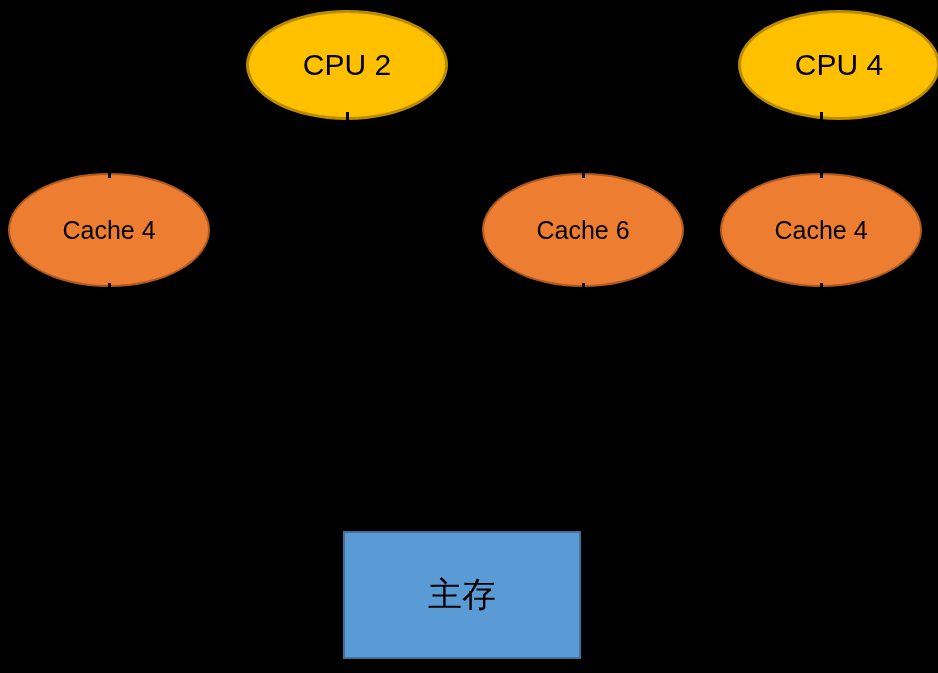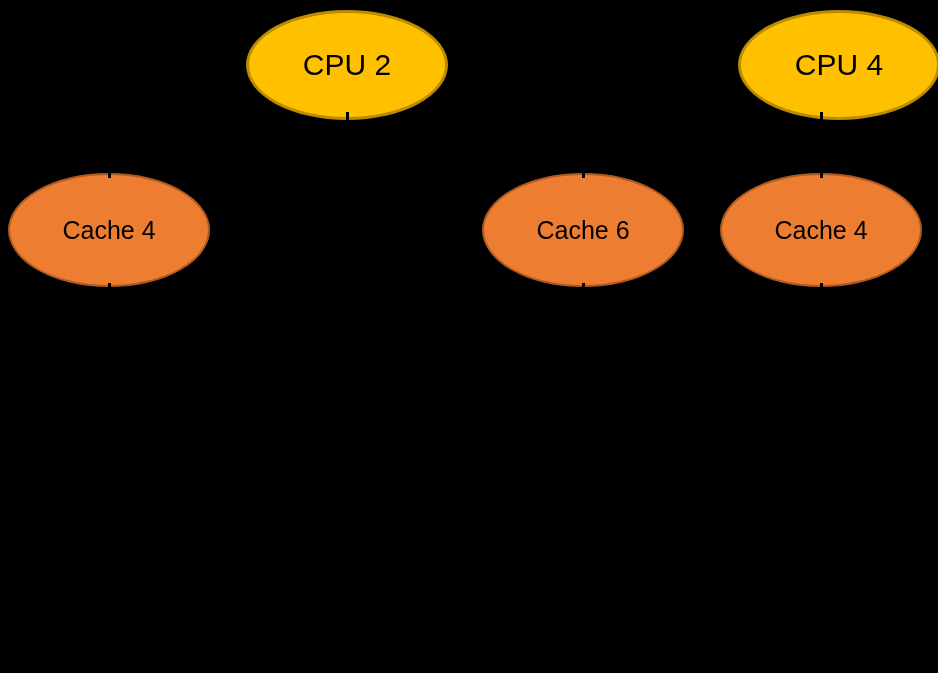--- a/index.html
+++ b/index.html
@@ -97,14 +97,17 @@
   <div class="stub" style="left:108px; top:169px;"></div>
   <div class="stub" style="left:346px; top:169px;"></div>
   <div class="stub" style="left:582px; top:169px;"></div>
   <div class="stub" style="left:820px; top:169px;"></div>
 
   <div class="stub" style="left:108px; top:283px;"></div>
   <div class="stub" style="left:346px; top:283px;"></div>
   <div class="stub" style="left:582px; top:283px;"></div>
   <div class="stub" style="left:820px; top:283px;"></div>
 
+  <div class="node memory">
+    <span>主存</span>
+  </div>
 
 </div>
 
 </body></html>

